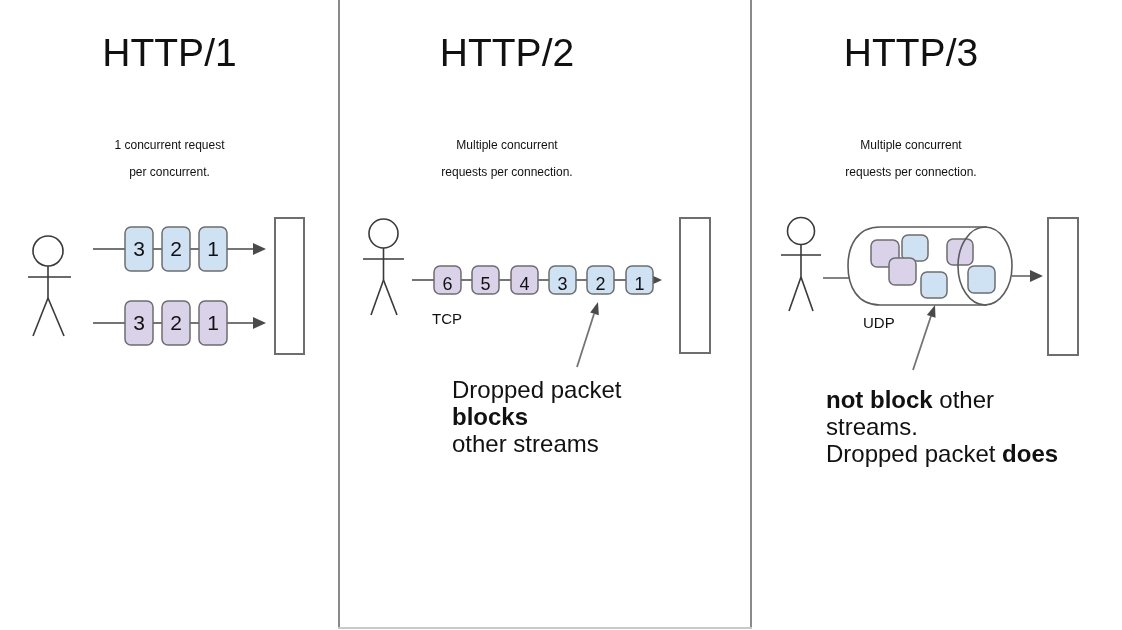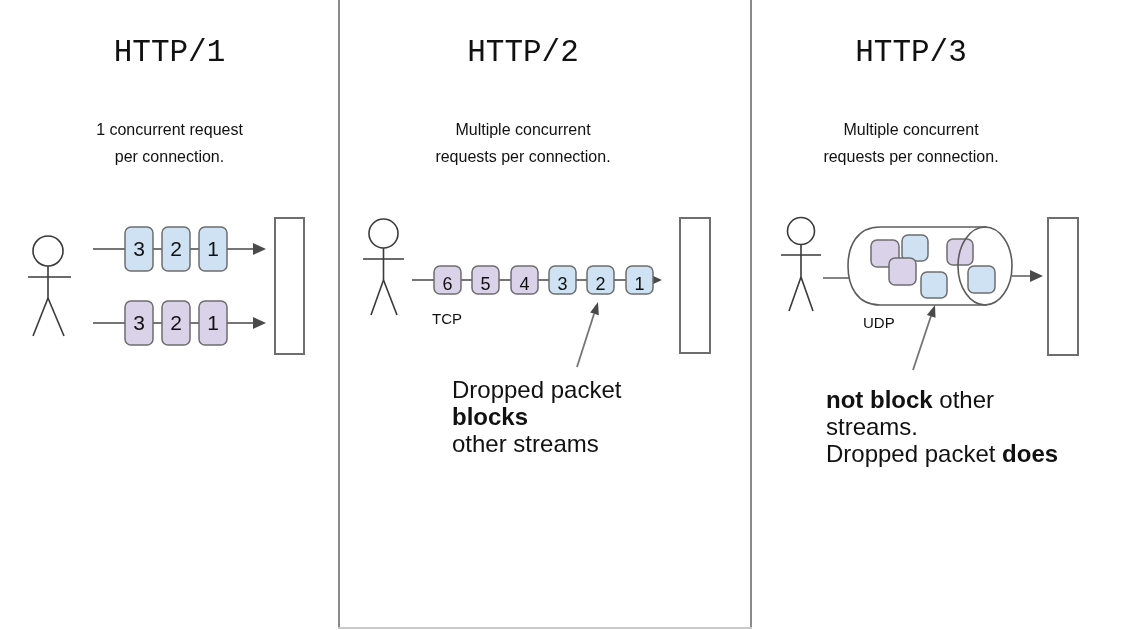--- a/index.html
+++ b/index.html
@@ -4,22 +4,22 @@
 <style>
   html,body{margin:0;padding:0;}
   body{
     width:1122px;height:630px;position:relative;overflow:hidden;
     background:#ffffff;color:#111;
     font-family:"Liberation Sans", sans-serif;
   }
   .divider{position:absolute;top:0;width:2px;height:628px;background:#8a8a8a;}
   .bottom-edge{position:absolute;height:2px;background:#c9c9c9;}
   .col{position:absolute;top:0;height:630px;text-align:center;}
-  .title{margin-top:30px;font-size:31px;line-height:46px;font-weight:400;font-family:Liberation Mono, monospace;}
-  .subtitle{margin-top:40px;font-size:16px;line-height:27px;}
+  .title{margin-top:30px;font-size:39px;line-height:46px;font-weight:400;}
+  .subtitle{margin-top:56px;font-size:12px;line-height:27px;}
   .subtitle .line{display:block;}
   svg{position:absolute;overflow:visible;}
   .stick{stroke:#3a3a3a;stroke-width:1.6;fill:none;}
   .wire{stroke:#757575;stroke-width:1.8;fill:none;}
   .ahead{fill:#4a4a4a;stroke:none;}
   .pkt{stroke:#6e6e6e;stroke-width:1.5;}
   .srv{fill:#ffffff;stroke:#6e6e6e;stroke-width:2;}
   .tun{stroke:#5c5c5c;stroke-width:1.6;fill:none;}
   text{font-family:"Liberation Sans", sans-serif;fill:#111;}
   .num{font-size:21px;text-anchor:middle;}
@@ -33,25 +33,25 @@
 <body>
 
 <div class="divider" style="left:338px;"></div>
 <div class="divider" style="left:750px;"></div>
 <div class="bottom-edge" style="left:338px;top:627px;width:414px;"></div>
 
 <div class="col" style="left:0;width:339px;">
   <div class="title">HTTP/1</div>
   <div class="subtitle">
     <span class="line">1 concurrent request</span>
-    <span class="line">per connection.</span>
+    <span class="line">per concurrent.</span>
   </div>
 </div>
 
-<div class="col" style="left:337px;width:372px;">
+<div class="col" style="left:321px;width:372px;">
   <div class="title">HTTP/2</div>
   <div class="subtitle">
     <span class="line">Multiple concurrent</span>
     <span class="line">requests per connection.</span>
   </div>
 </div>
 
 <div class="col" style="left:752px;width:318px;">
   <div class="title">HTTP/3</div>
   <div class="subtitle">

